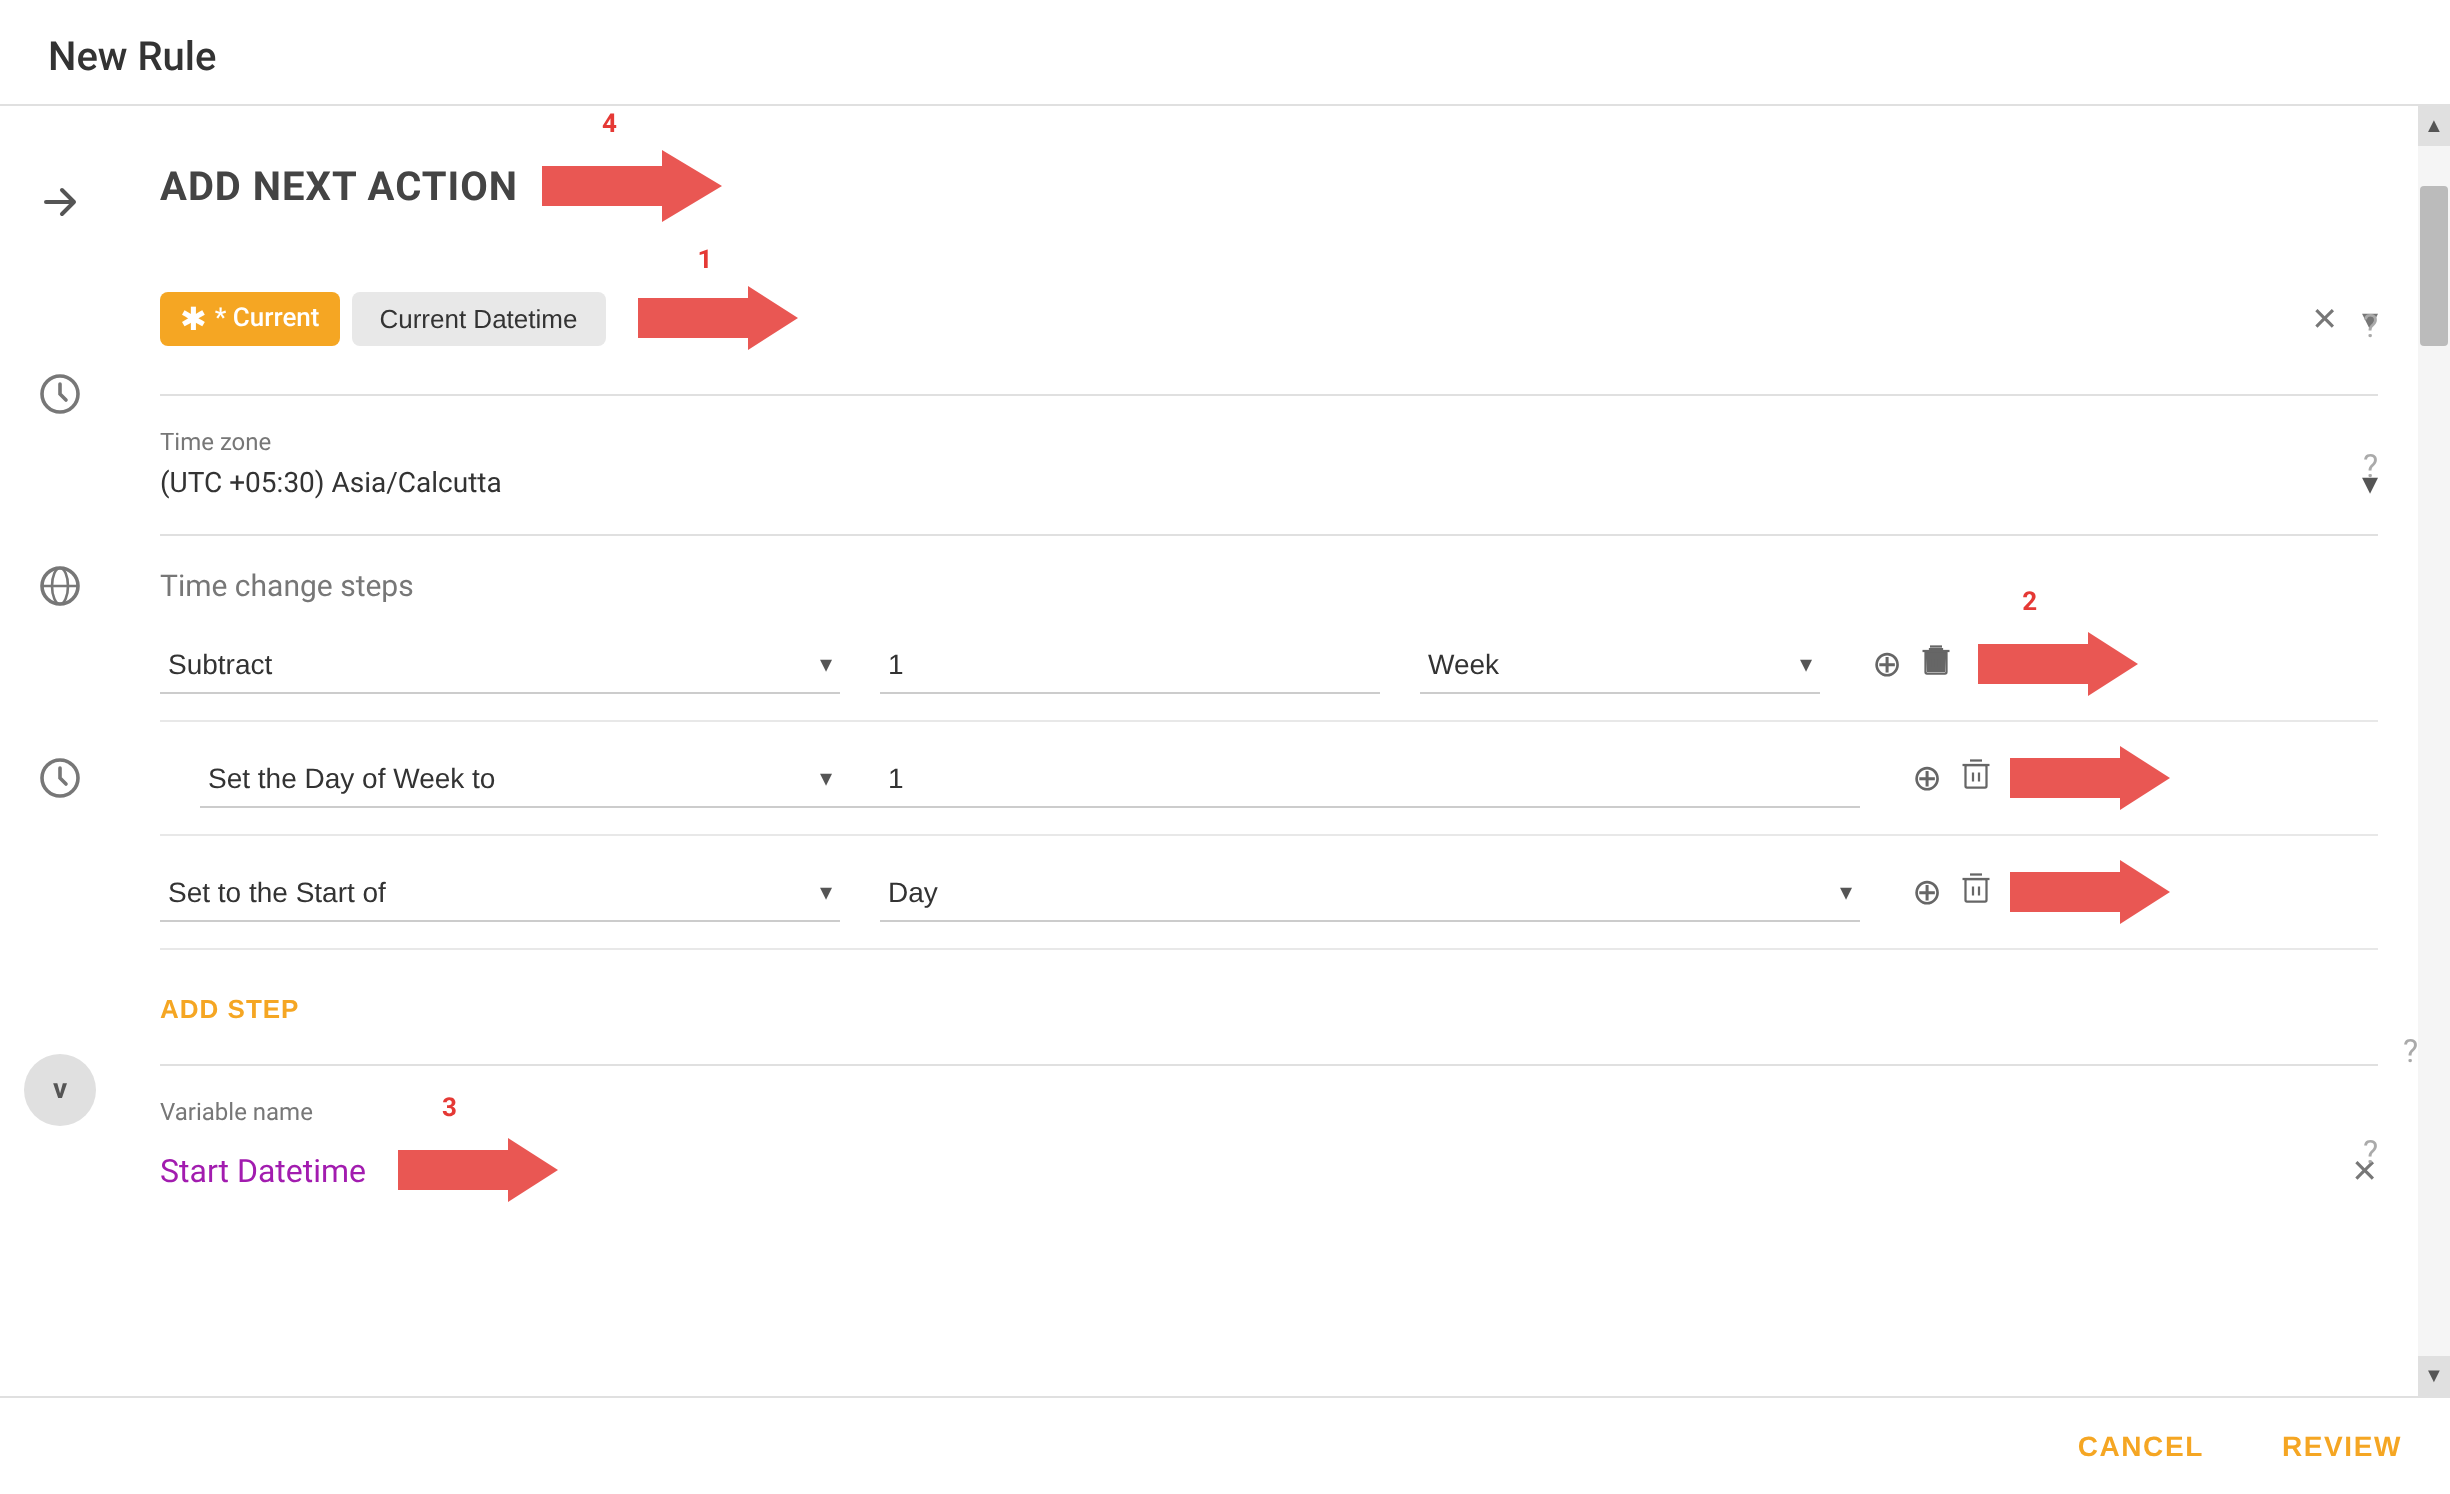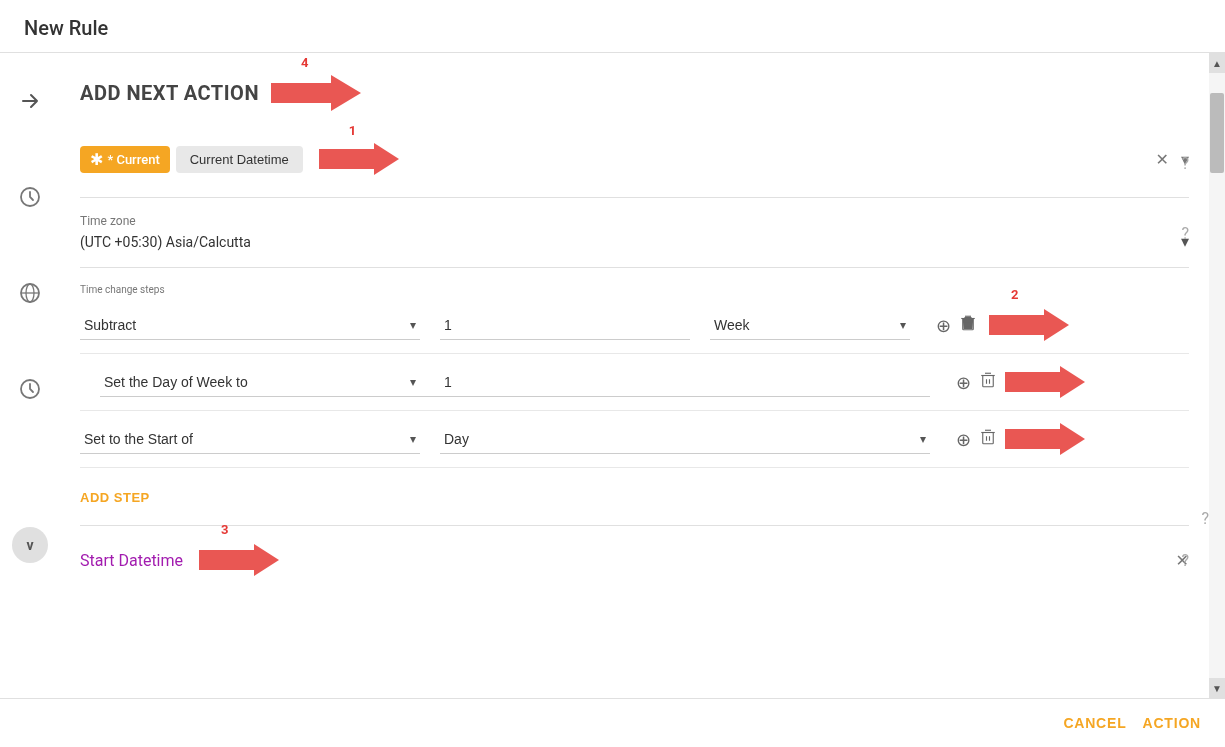--- a/index.html
+++ b/index.html
@@ -182,21 +182,21 @@
       align-items: center;
       justify-content: space-between;
     }
 
     
     .time-change-section {
       padding: 16px 0;
     }
 
     .time-change-label {
-      font-size: 10px;
+      font-size: 15px;
       color: #777;
       margin-bottom: 12px;
     }
 
     .step-row {
       display: flex;
       align-items: center;
       margin-bottom: 10px;
       gap: 10px;
       position: relative;
@@ -295,21 +295,21 @@
       color: #a21caf;
     }
 
     
     .footer {
       display: flex;
       justify-content: flex-end;
       align-items: center;
       padding: 16px 24px;
       border-top: 1px solid #e0e0e0;
-      gap: 16px;
+      gap: 39px;
     }
 
     .cancel-btn {
       color: #f5a623;
       font-size: 14px;
       font-weight: 600;
       letter-spacing: 0.8px;
       cursor: pointer;
       background: none;
       border: none;
@@ -514,20 +514,21 @@
       </div>
 
       <div style="margin-top:8px;">
         <button class="add-step-btn">ADD STEP</button>
       </div>
 
       <span style="position:absolute;right:0;color:#aaa;font-size:16px;">?</span>
     </div>
 
     <div class="variable-section" style="border-top:1px solid #e0e0e0;padding:16px 0;position:relative;">
+      <div class="variable-label">Variable name</div>
       <div class="variable-value-row">
         <div style="display:flex;align-items:center;gap:12px;">
           <span class="variable-value">Start Datetime</span>
 
           <span style="display:inline-flex;align-items:center;position:relative;margin-left:4px;">
             <span style="color:#e53935;font-size:13px;font-weight:bold;position:absolute;top:-20px;left:22px;">3</span>
             <svg width="80" height="36" viewBox="0 0 80 36">
               <polygon points="0,8 55,8 55,2 80,18 55,34 55,28 0,28" fill="#e53935" opacity="0.85"></polygon>
             </svg>
           </span>
@@ -546,14 +547,14 @@
     <div class="scroll-track">
       <div class="scroll-thumb"></div>
     </div>
     <div class="scroll-arrow">▼</div>
   </div>
 
 </div>
 
 <div class="footer">
   <button class="cancel-btn">CANCEL</button>
-  <button class="review-btn">ACTION</button>
+  <button class="review-btn">REVIEW</button>
 </div>
 
 </body></html>

